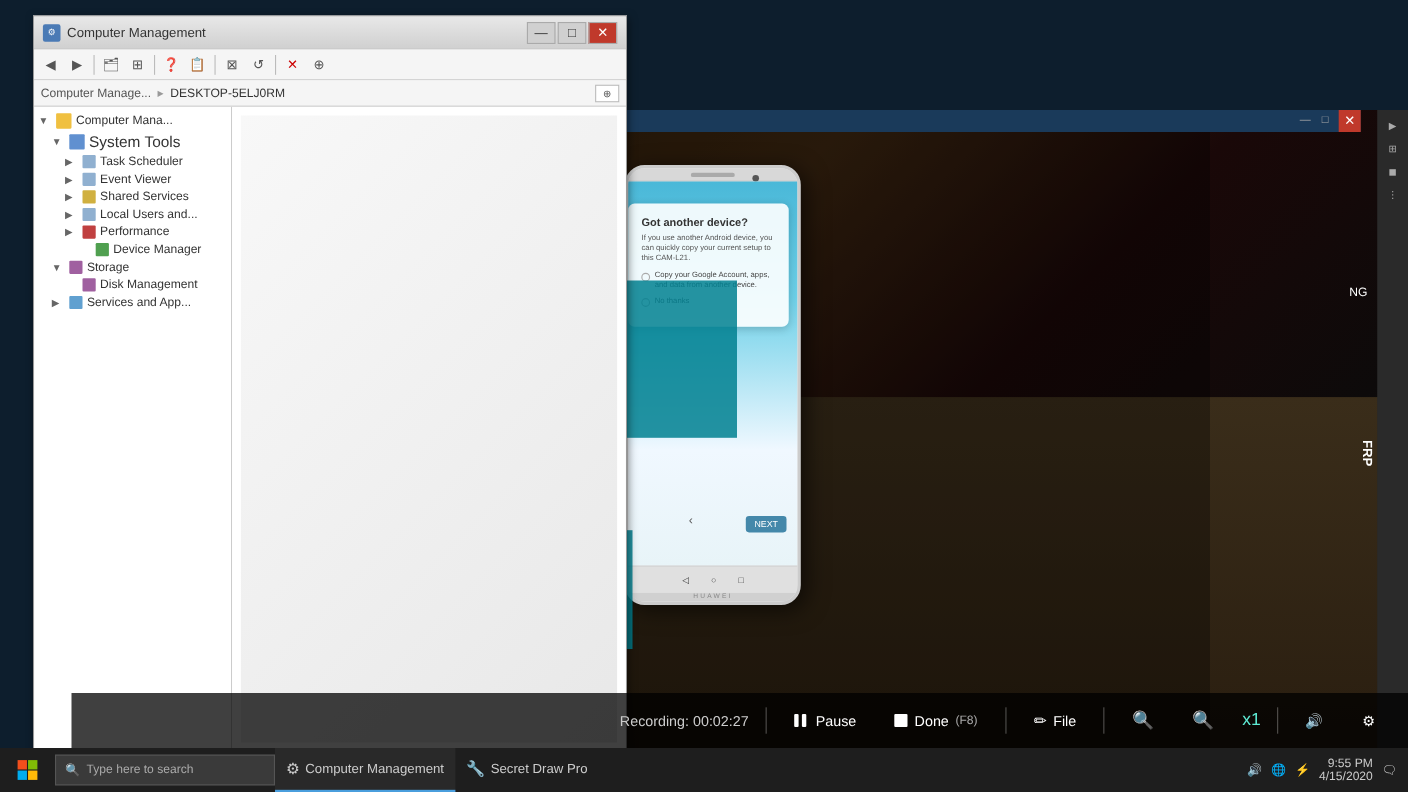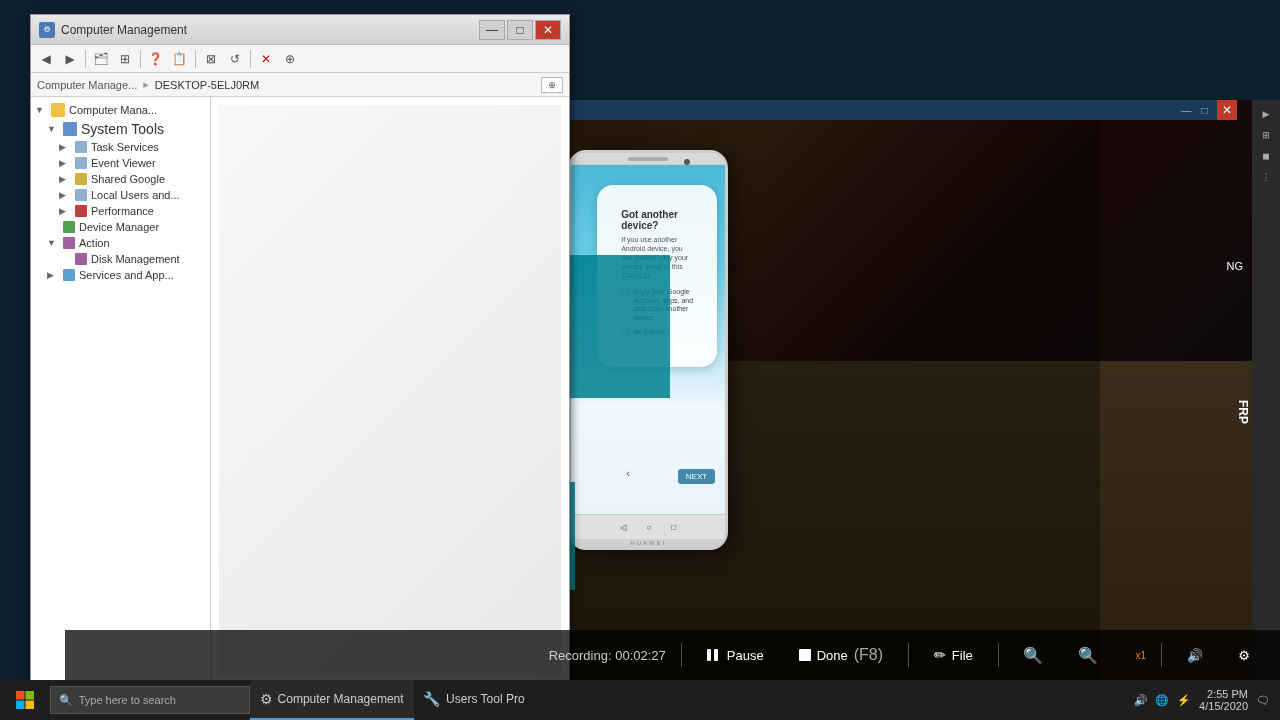--- a/index.html
+++ b/index.html
@@ -341,25 +341,25 @@
     .phone-screen {
       flex: 1;
       background: linear-gradient(to bottom, #4ab8d8 0%, #6dd0e8 30%, #f0f8ff 70%, #e8f4f8 100%);
       position: relative;
       overflow: hidden;
     }
 
     .phone-dialog {
       position: absolute;
       top: 20px;
-      left: 26px;
+      left: 0;
       right: 8px;
       background: rgba(255,255,255,0.9);
-      border-radius: 16px;
-      padding: 24px;
+      border-radius: 6px;
+      padding: 12px;
       box-shadow: 0 2px 8px rgba(0,0,0,0.2);
     }
 
     .phone-dialog-title {
       font-size: 10px;
       font-weight: bold;
       color: #333;
       margin-bottom: 4px;
     }
 
@@ -503,23 +503,22 @@
       height: 12px;
       background: white;
       border-radius: 1px;
     }
 
     .rec-icon-draw {
       font-size: 14px;
     }
 
     .rec-zoom {
-      color: #f97316;
-      font-size: 10px;
-      margin-left: 12px;
+      color: #5eead4;
+      font-size: 16px;
     }
 
     
     .right-strip {
       position: absolute;
       top: 100px;
       right: 0;
       width: 28px;
       bottom: 40px;
       background: #2a2a2a;
@@ -683,51 +682,51 @@
         <span style="font-size:11px">Computer Mana...</span>
       </div>
       <div class="tree-item" style="padding-left:16px">
         <span class="tree-expand">▼</span>
         <div class="tree-icon" style="background:#6090d0"></div>
         <span style="font-size:14px">System Tools</span>
       </div>
       <div class="tree-item" style="padding-left:28px">
         <span class="tree-expand">▶</span>
         <div class="tree-icon" style="background:#90b0d0;width:12px;height:12px"></div>
-        <span style="font-size:11px">Task Services</span>
+        <span style="font-size:11px">Task Scheduler</span>
       </div>
       <div class="tree-item" style="padding-left:28px">
         <span class="tree-expand">▶</span>
         <div class="tree-icon" style="background:#90b0d0;width:12px;height:12px"></div>
         <span style="font-size:11px">Event Viewer</span>
       </div>
       <div class="tree-item" style="padding-left:28px">
         <span class="tree-expand">▶</span>
         <div class="tree-icon" style="background:#d0b040;width:12px;height:12px"></div>
-        <span style="font-size:11px">Shared Google</span>
+        <span style="font-size:11px">Shared Services</span>
       </div>
       <div class="tree-item" style="padding-left:28px">
         <span class="tree-expand">▶</span>
         <div class="tree-icon" style="background:#90b0d0;width:12px;height:12px"></div>
         <span style="font-size:11px">Local Users and...</span>
       </div>
       <div class="tree-item" style="padding-left:28px">
         <span class="tree-expand">▶</span>
         <div class="tree-icon" style="background:#c04040;width:12px;height:12px"></div>
         <span style="font-size:11px">Performance</span>
       </div>
-      <div class="tree-item" style="padding-left:16px">
+      <div class="tree-item" style="padding-left:40px">
         <span class="tree-expand"></span>
         <div class="tree-icon" style="background:#50a050;width:12px;height:12px"></div>
         <span style="font-size:11px">Device Manager</span>
       </div>
       <div class="tree-item" style="padding-left:16px">
         <span class="tree-expand">▼</span>
         <div class="tree-icon" style="background:#a060a0;width:12px;height:12px"></div>
-        <span style="font-size:11px">Action</span>
+        <span style="font-size:11px">Storage</span>
       </div>
       <div class="tree-item" style="padding-left:28px">
         <span class="tree-expand"></span>
         <div class="tree-icon" style="background:#a060a0;width:12px;height:12px"></div>
         <span style="font-size:11px">Disk Management</span>
       </div>
       <div class="tree-item" style="padding-left:16px">
         <span class="tree-expand">▶</span>
         <div class="tree-icon" style="background:#60a0d0;width:12px;height:12px"></div>
         <span style="font-size:11px">Services and App...</span>
@@ -819,21 +818,21 @@
   <div class="rec-btn">
     <div class="rec-icon-pause">
       <span></span>
         <span></span>
     </div>
     <span>Pause</span>
   </div>
   <div class="rec-btn">
     <div class="rec-icon-stop"></div>
     <span>Done</span>
-    <span style="color:#aaa;font-size:16px">(F8)</span>
+    <span style="color:#aaa;font-size:11px">(F8)</span>
   </div>
   <div style="width:1px;height:24px;background:rgba(255,255,255,0.3)"></div>
   <div class="rec-btn">
     <span class="rec-icon-draw">✏</span>
     <span>File</span>
   </div>
   <div style="width:1px;height:24px;background:rgba(255,255,255,0.3)"></div>
   <div class="rec-btn">
     <span style="font-size:16px">🔍</span>
   </div>
@@ -872,27 +871,27 @@
     <span>Type here to search</span>
   </div>
 
   <div class="taskbar-items">
     <div class="taskbar-item active">
       <span style="font-size:14px">⚙</span>
       <span>Computer Management</span>
     </div>
     <div class="taskbar-item">
       <span style="font-size:14px">🔧</span>
-      <span>Users Tool Pro</span>
+      <span>Secret Draw Pro</span>
     </div>
   </div>
 
   <div class="taskbar-tray">
     <span>🔊</span>
     <span>🌐</span>
     <span>⚡</span>
     <div style="text-align:right">
-      <div>2:55 PM</div>
+      <div>9:55 PM</div>
       <div>4/15/2020</div>
     </div>
     <span>🗨</span>
   </div>
 </div>
 
 </body></html>

